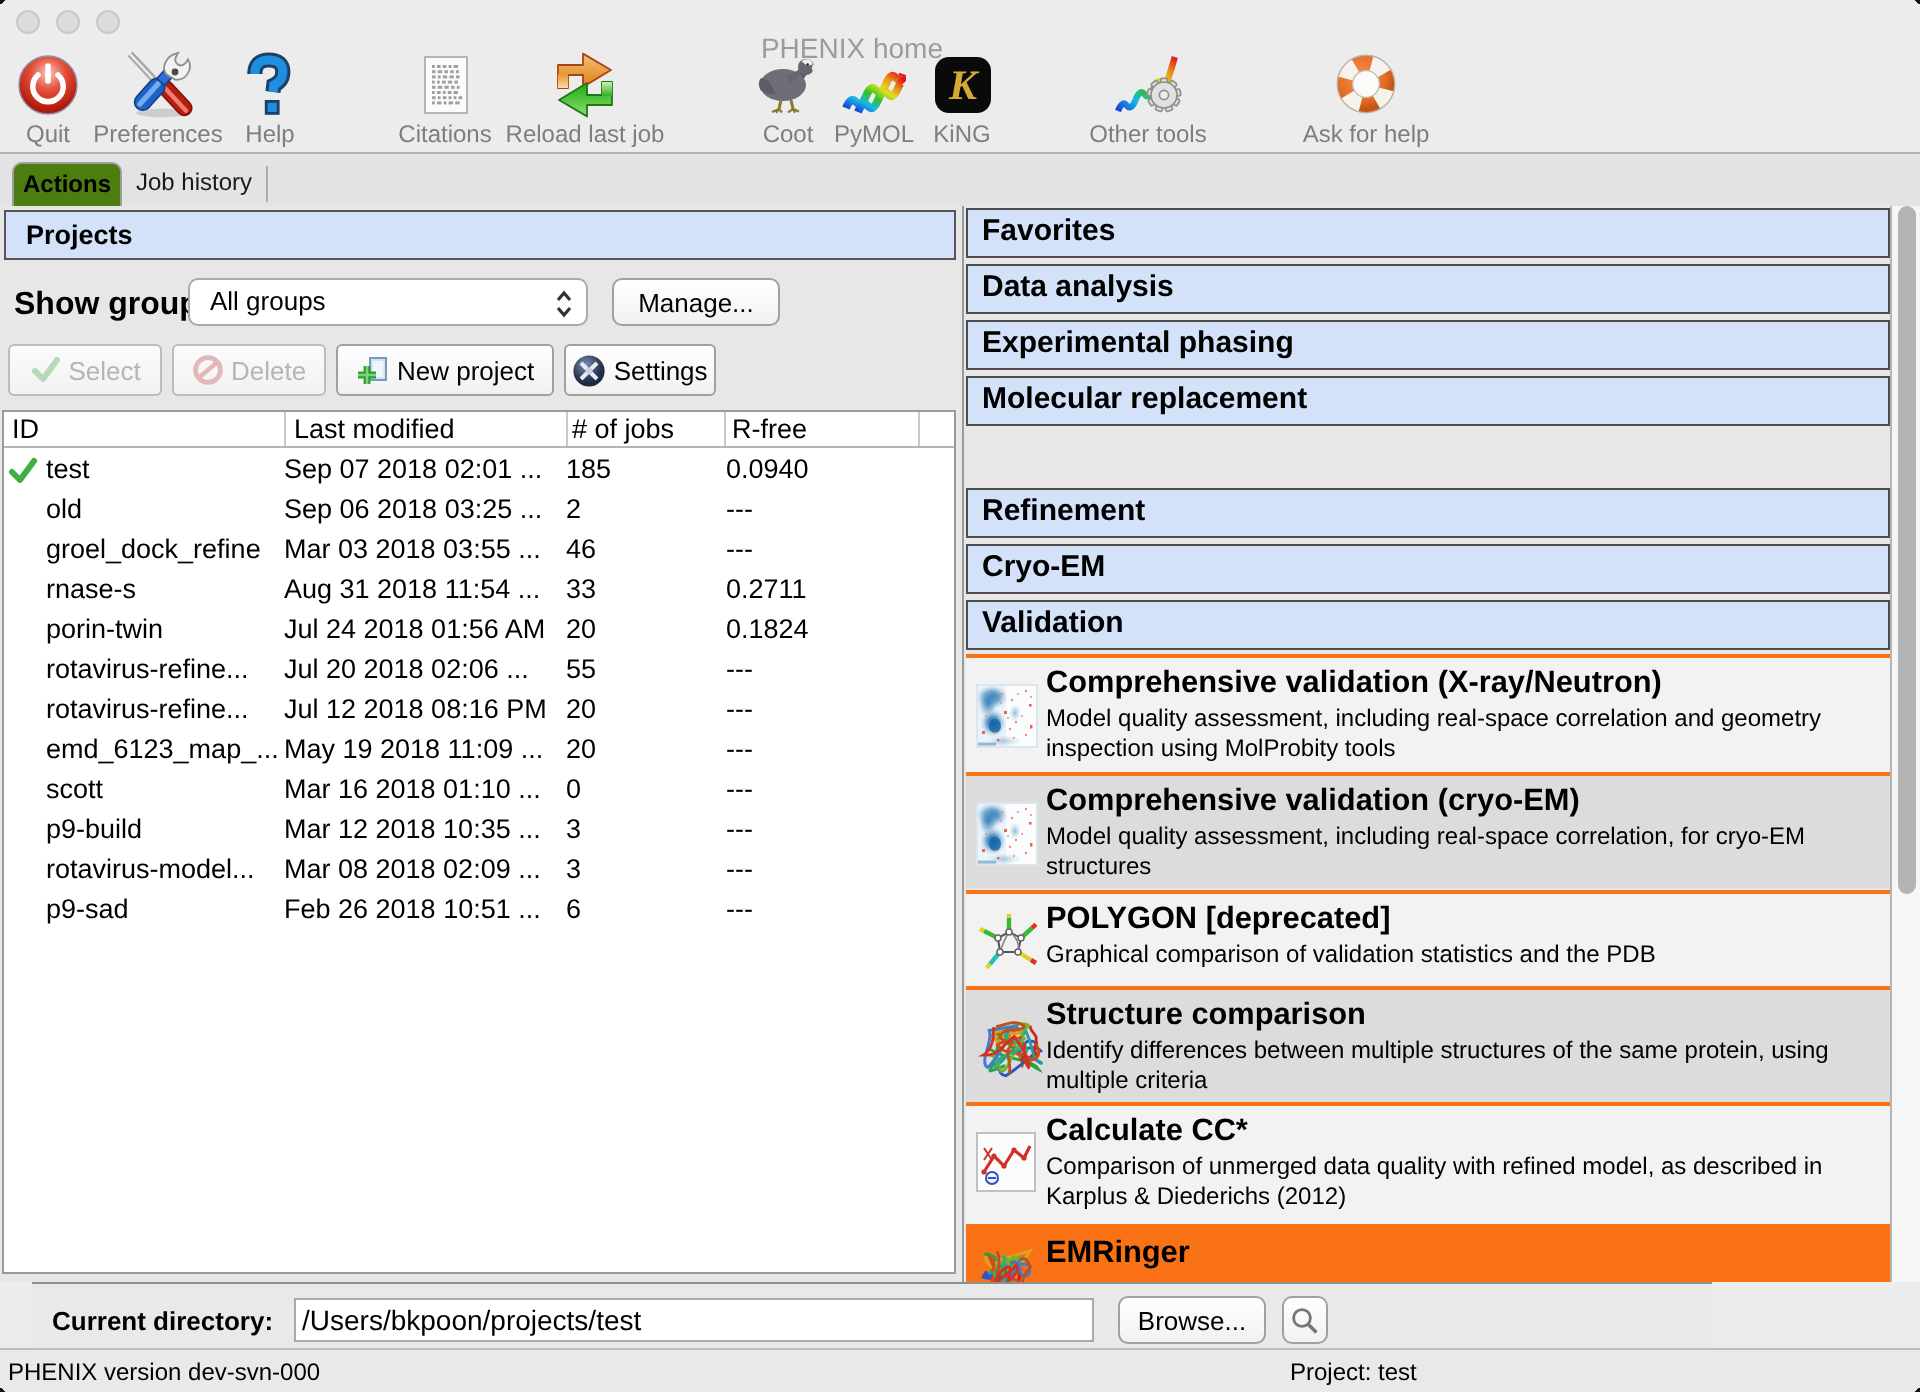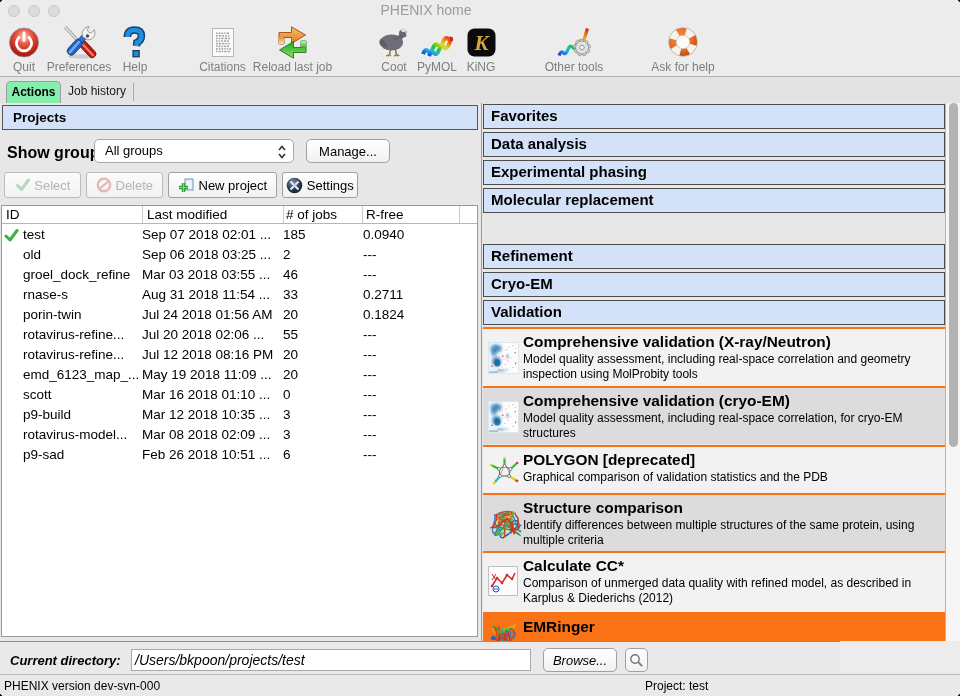--- a/index.html
+++ b/index.html
@@ -1,30 +1,30 @@
 <!DOCTYPE html>
 <html><head>
 <meta charset="utf-8">
 <style>
 * { margin:0; padding:0; box-sizing:border-box; }
 html,body { width:960px; height:696px; }
 body { font-family:"Liberation Sans",sans-serif; background:#ececec; position:relative; overflow:hidden; font-size:13px; color:#000; }
 
 
 .tl { position:absolute; top:5px; width:12px; height:12px; border-radius:50%; background:#dcdcdc; border:1px solid #c8c8c8; }
-.wtitle { position:absolute; top:2px; left:0; width:852px; text-align:center; color:#9b9b9b; font-size:14px; }
+.wtitle { position:absolute; top:16px; left:0; width:852px; text-align:center; color:#9b9b9b; font-size:14px; }
 
 
 .titem { position:absolute; top:26px; text-align:center; color:#7e7e7e; font-size:12px; }
 .titem .ic { height:32px; display:flex; align-items:center; justify-content:center; margin-bottom:2px; }
 .tbline { position:absolute; top:76px; left:0; width:960px; height:1px; background:#b2b2b2; }
 
 
 .tabrow { position:absolute; top:77px; left:0; width:960px; height:26px; background:#e3e3e3; }
-.tab-sel { position:absolute; top:4px; left:6px; width:55px; height:26px; background:#86efac; border:1px solid #9d9d9d; border-bottom:none; border-radius:5px 5px 0 0; font-weight:bold; text-align:center; line-height:21px; font-size:12px; }
+.tab-sel { position:absolute; top:4px; left:6px; width:55px; height:26px; background:#4d7c0f; border:1px solid #9d9d9d; border-bottom:none; border-radius:5px 5px 0 0; font-weight:bold; text-align:center; line-height:21px; font-size:12px; }
 .tab-un { position:absolute; top:4px; left:61px; width:72px; height:22px; text-align:center; line-height:21px; font-size:12px; color:#1a1a1a; }
 .tabsep { position:absolute; top:6px; left:133px; width:1px; height:18px; background:#ababab; }
 
 
 .main { position:absolute; top:103px; left:0; width:960px; height:538px; background:#e7e7e7; }
 
 
 .hdr-blue { position:absolute; background:#d3e2f9; border:1px solid #555; font-weight:bold; font-size:13.5px; }
 .btn { position:absolute; background:linear-gradient(#ffffff,#f1f1f1); border:1px solid #a0a0a0; border-radius:3px; font-size:13px; display:flex; align-items:center; justify-content:center; }
 .btn.dis { color:#b5b5b5; background:linear-gradient(#fbfbfb,#f2f2f2); border-color:#bcbcbc; }
@@ -39,21 +39,21 @@
 .rpanel { position:absolute; top:103px; left:481px; width:479px; height:538px; background:#e7e7e7; border-left:1px solid #9a9a9a; }
 .sec { position:absolute; left:1px; width:462px; height:25px; background:#d3e2f9; border:1px solid #4d4d4d; font-weight:bold; font-size:15px; line-height:22px; padding-left:7px; }
 .item { position:absolute; left:1px; width:462px; border-top:2px solid #f97316; }
 .item .tt { font-weight:bold; font-size:15.4px; margin:4px 0 1px 40px; }
 .item .dd { font-size:12px; margin-left:40px; line-height:14.5px; }
 .item .iic { position:absolute; left:5px; top:13px; }
 .sbar { position:absolute; top:0; left:463px; width:16px; height:538px; background:#f6f6f6; border-left:1px solid #b5b5b5; }
 .sthumb { position:absolute; top:0px; left:3px; width:9px; height:344px; background:#b3b3b3; border-radius:5px; }
 
 
-.dirbar { position:absolute; top:641px; left:0; width:840px; height:33px; background:#e9e9e9; border-top:1px solid #8e8e8e;font-style:italic; }
+.dirbar { position:absolute; top:641px; left:16px; width:840px; height:33px; background:#e9e9e9; border-top:1px solid #8e8e8e; }
 .statusbar { position:absolute; top:674px; left:0; width:960px; height:22px; background:#e9e9e9; border-top:1px solid #bcbcbc; font-size:12px; }
 .input { position:absolute; background:#fff; border:1px solid #a9a9a9; font-size:13px; }
 </style>
 </head>
 <body>
 
 <div style="position:absolute;top:0;left:0;width:4px;height:2px;background:radial-gradient(circle at 4px 3px, transparent 3px, #111 3.2px);"></div>
 <div style="position:absolute;top:0;right:0;width:4px;height:2px;background:radial-gradient(circle at 0px 3px, transparent 3px, #111 3.2px);"></div>
 <div class="tl" style="left:8px;"></div>
 <div class="tl" style="left:28px;"></div>

